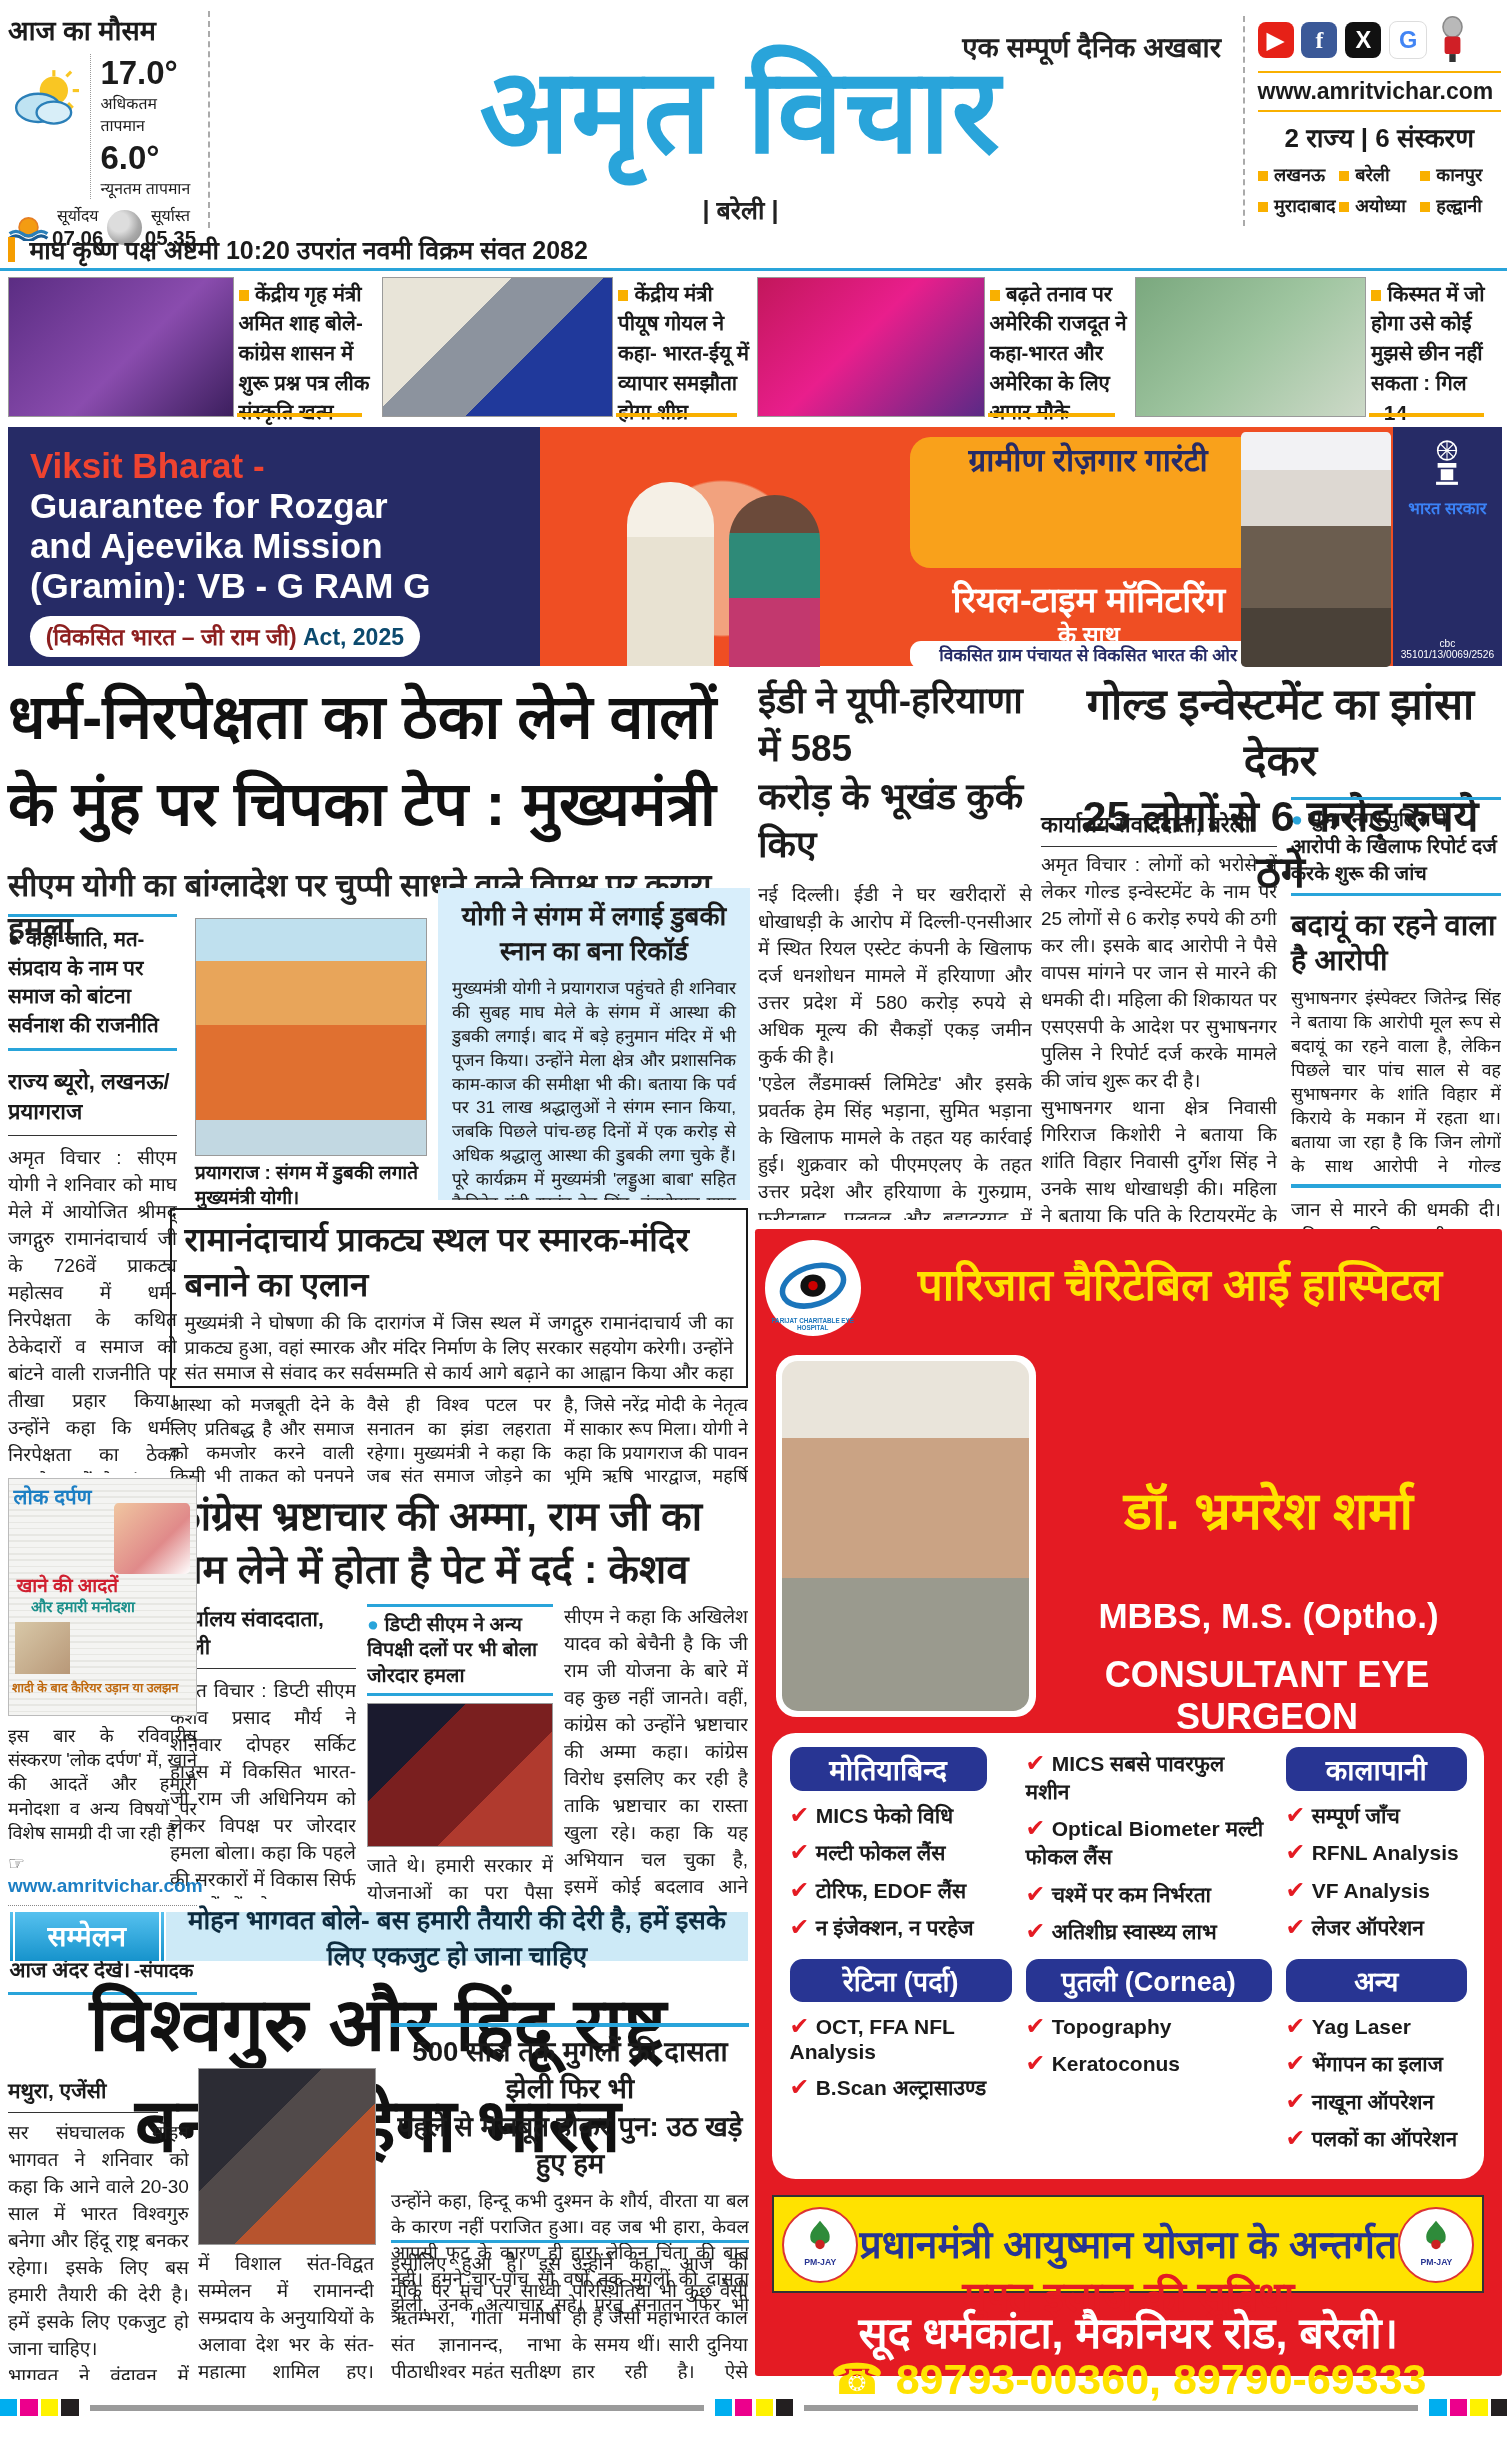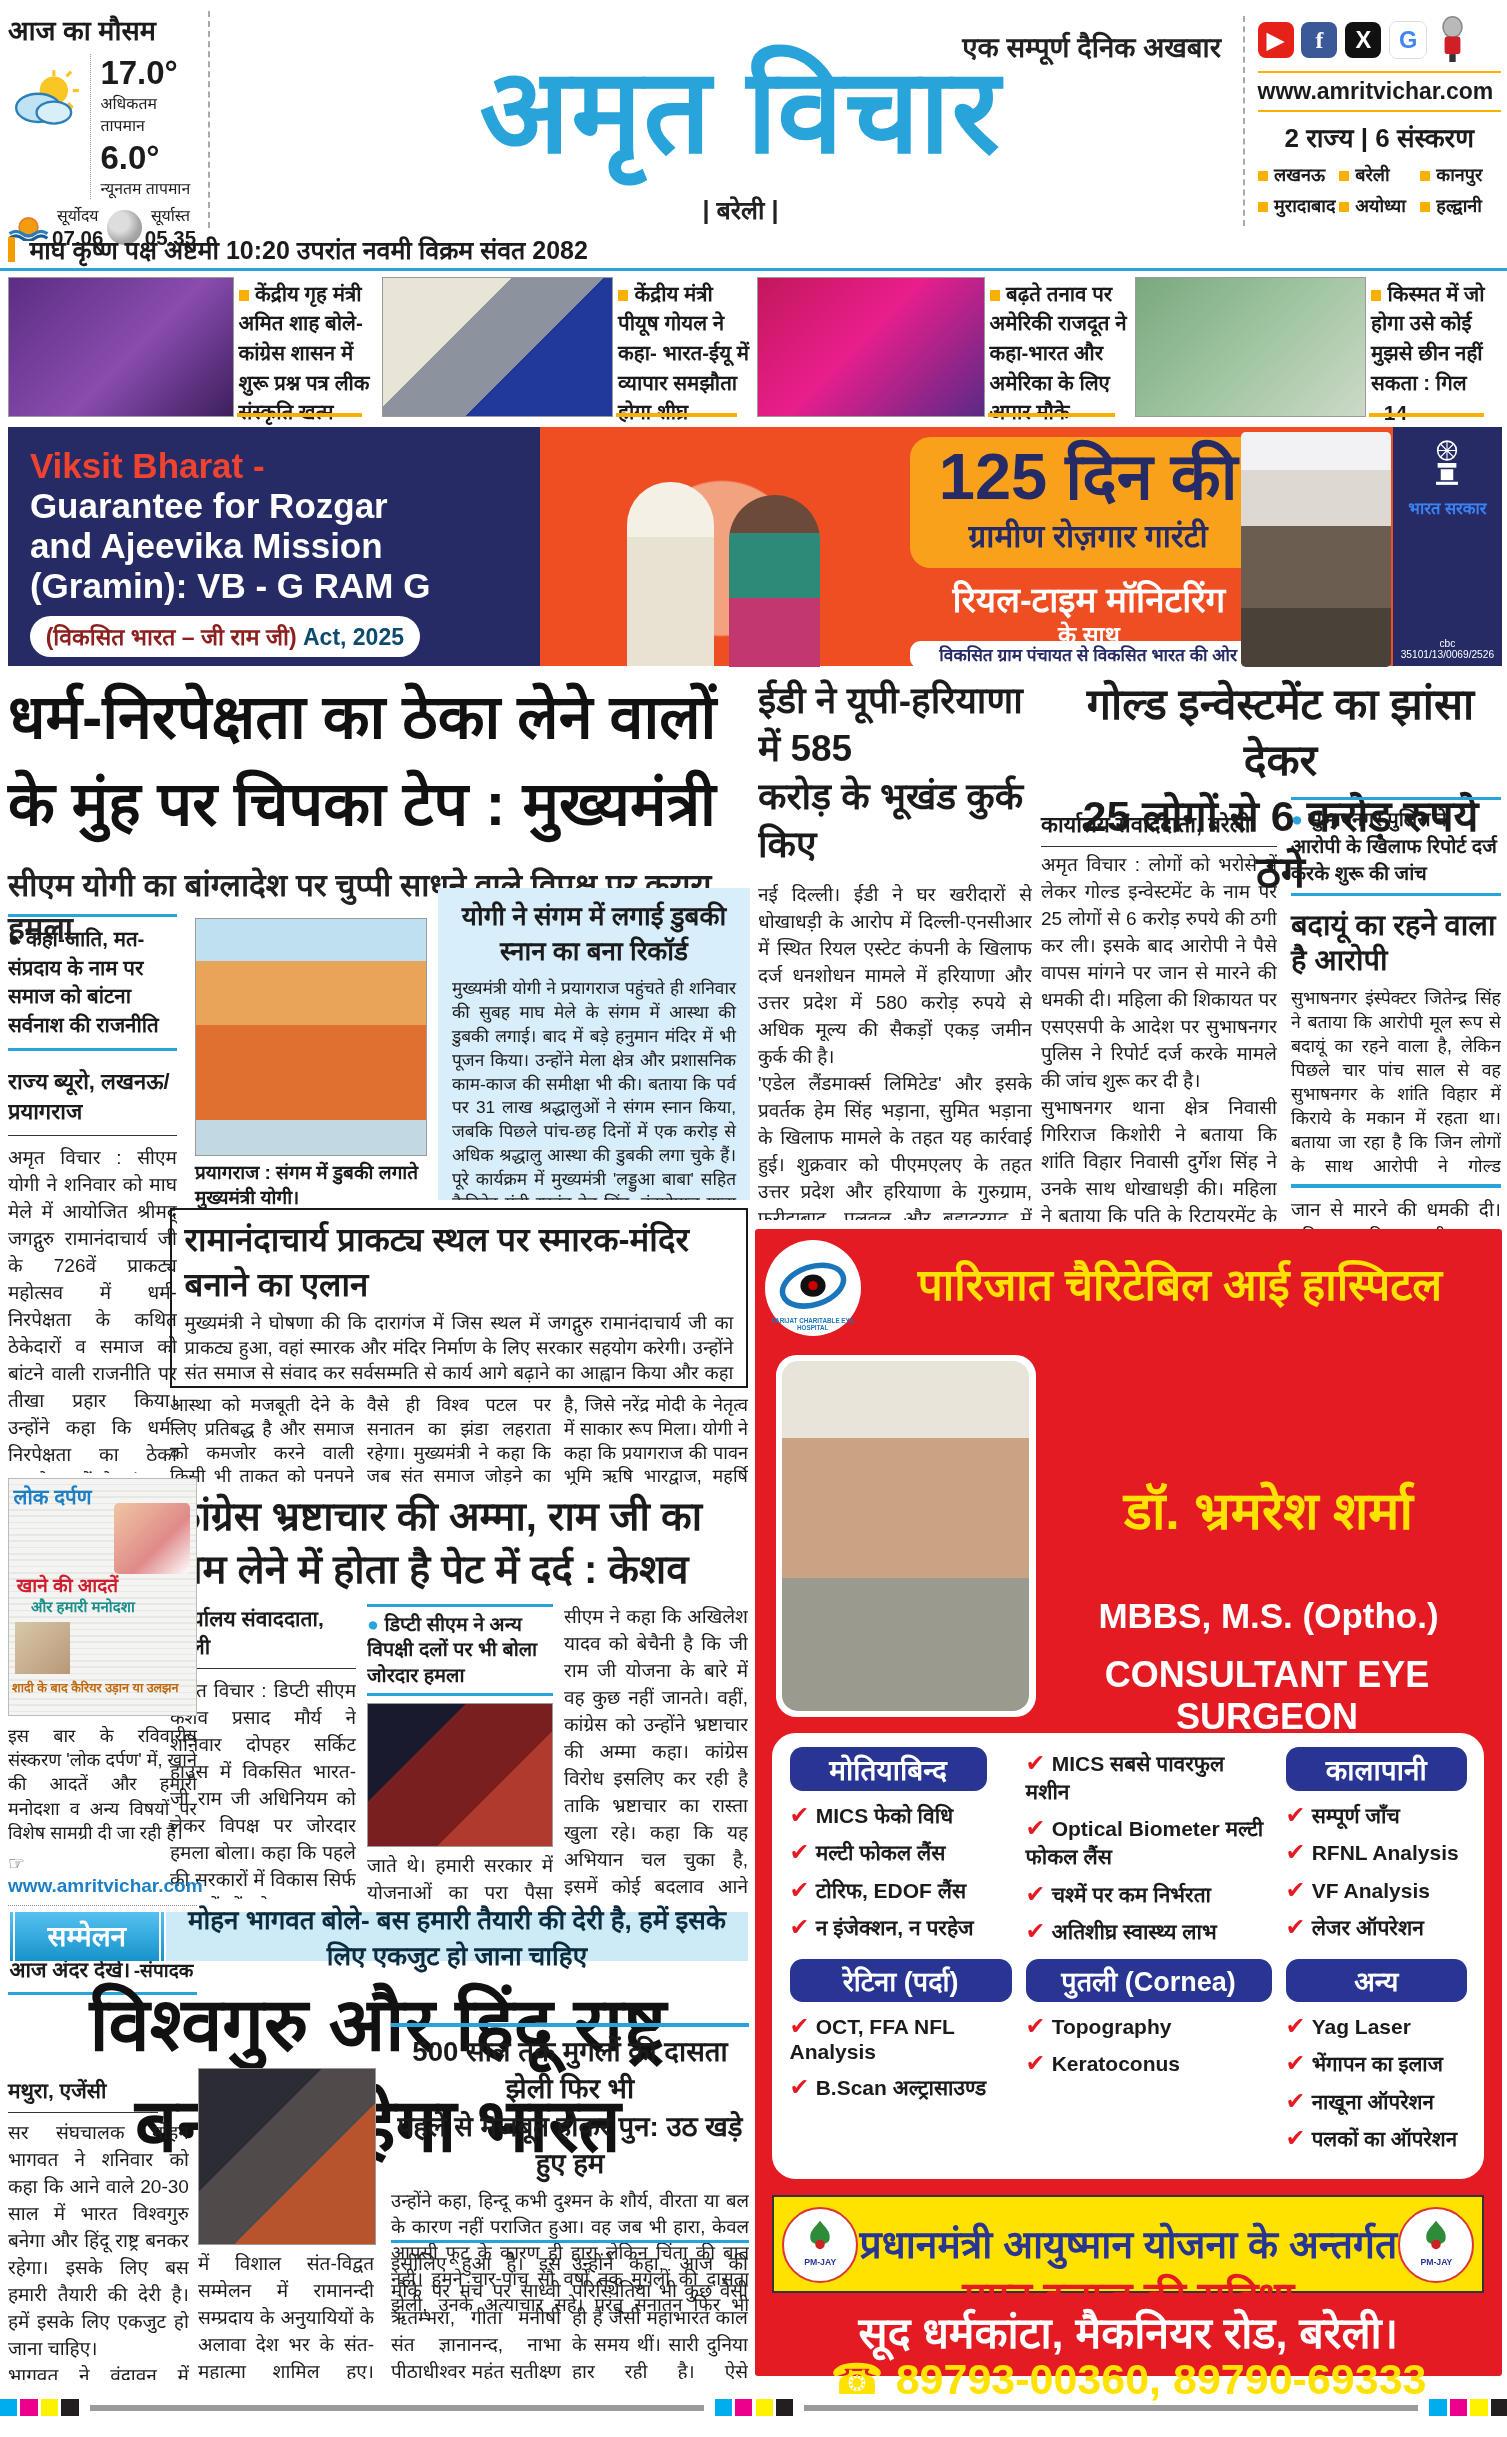--- a/index.html
+++ b/index.html
@@ -156,21 +156,20 @@
         <span style="color:#8d1f1f;">(विकसित भारत – जी राम जी)</span><span style="color:#0c4a6e;"> Act, 2025</span>
       </div>
     </div>
     <div class="abs" style="left:532px;top:0;width:364px;height:239px;
          background:radial-gradient(circle at 50% 55%, #f2a27e 0 34%, #ef4e23 35%);">
       <div class="abs" style="left:87px;top:55px;width:87px;height:184px;background:linear-gradient(180deg,#f5f0e6 0 30%,#e8e2d2 30%);border-radius:43px 43px 0 0;"></div>
       <div class="abs" style="left:189px;top:68px;width:91px;height:172px;background:linear-gradient(180deg,#6b4a3a 0 22%,#2e8a78 22% 60%,#c2386e 60%);border-radius:46px 46px 0 0;"></div>
     </div>
     <div class="abs" style="left:896px;top:0;width:488px;height:239px;">
       <div class="abs ctr" style="left:6.3px;top:9.5px;width:356px;height:131px;background:#f9a11b;border-radius:20.5px;">
-        <div class="b" style="font-size:65px;color:#262b66;line-height:1.1;margin-top:4.7px;">125 दिन की</div>
         <div class="b" style="font-size:31.5px;color:#262b66;">ग्रामीण रोज़गार गारंटी</div>
       </div>
       <div class="abs ctr b" style="left:0;top:148px;width:370px;color:#fff;font-size:35px;">रियल-टाइम मॉनिटरिंग</div>
       <div class="abs ctr b" style="left:0;top:191px;width:370px;color:#fff;font-size:23.6px;">के साथ</div>
       <div class="abs ctr b" style="left:6.3px;top:214px;width:356px;background:#fff;border-radius:11px;color:#262b66;font-size:17.3px;padding:2.4px 0;">विकसित ग्राम पंचायत से विकसित भारत की ओर</div>
     </div>
     <div class="abs" style="left:1233px;top:4.7px;width:150px;height:235px;
          background:linear-gradient(180deg,#f2f2f4 0 16%,#ddd8d2 16% 40%,#6b5d4f 40% 75%,#4a4138 75%);border-radius:4.7px;"></div>
     <div class="abs" style="left:1385px;top:0;width:109px;height:239px;background:#262b66;">
       <div class="ctr" style="margin-top:11px;">

